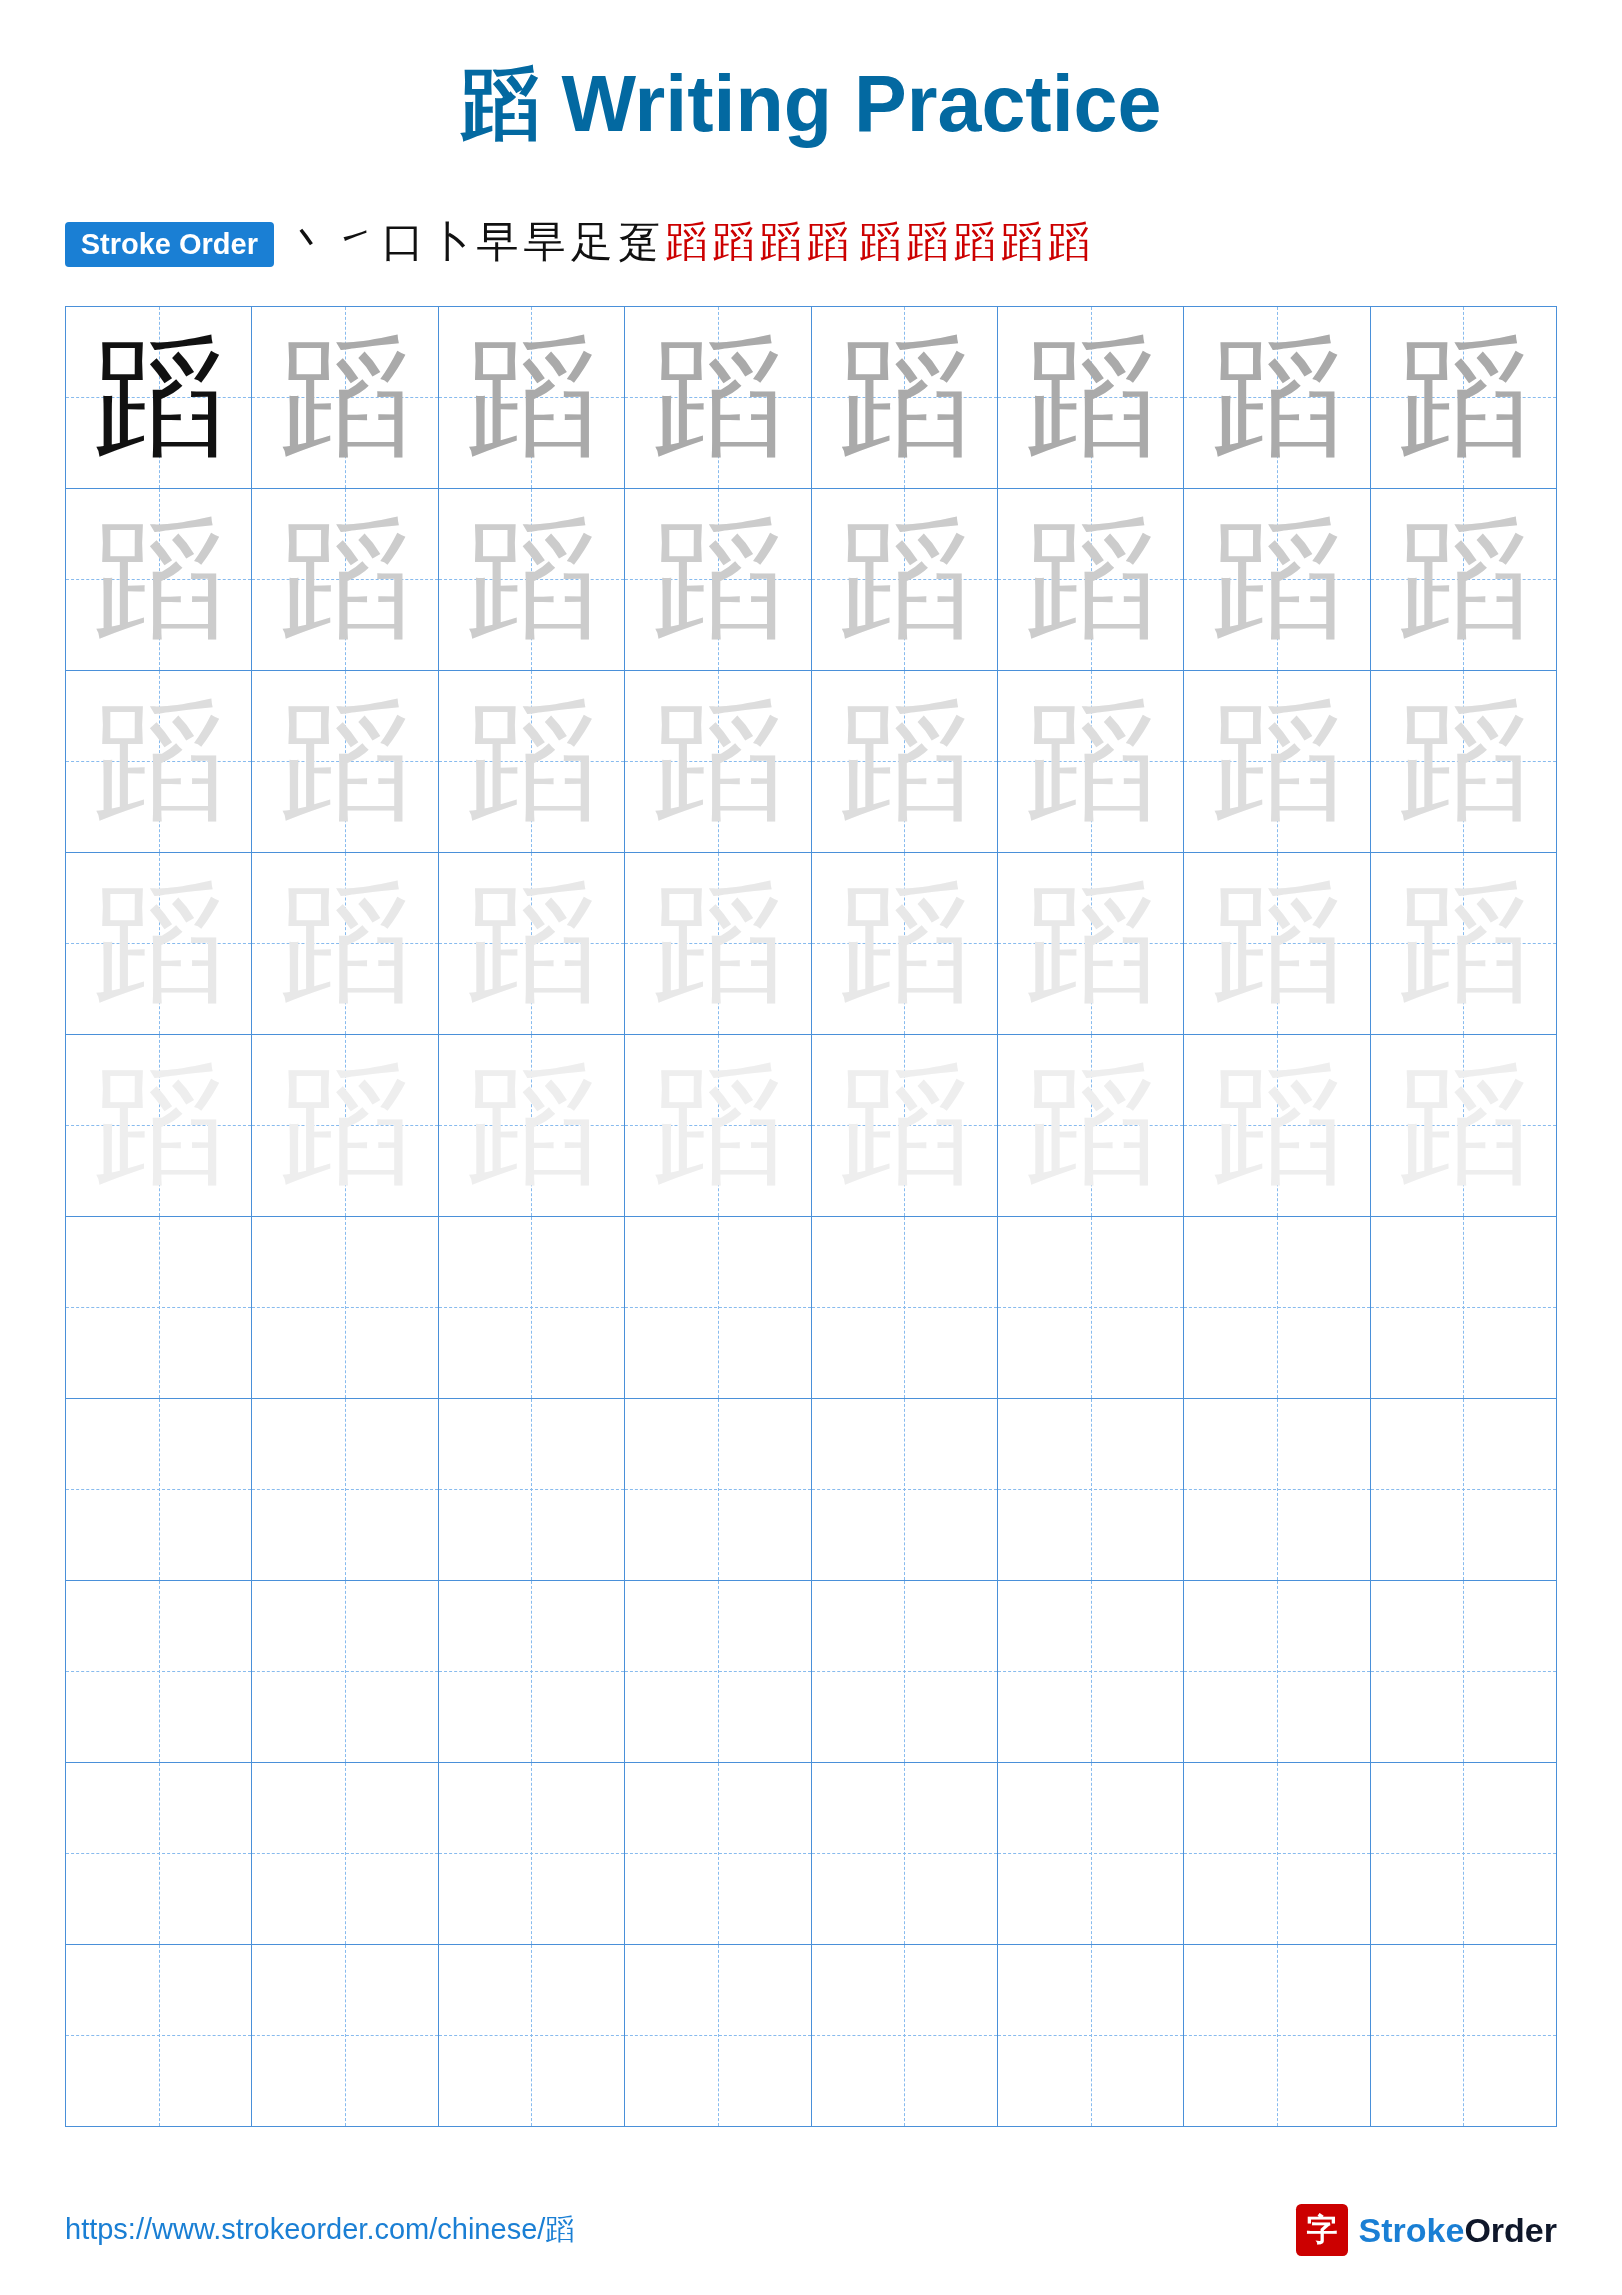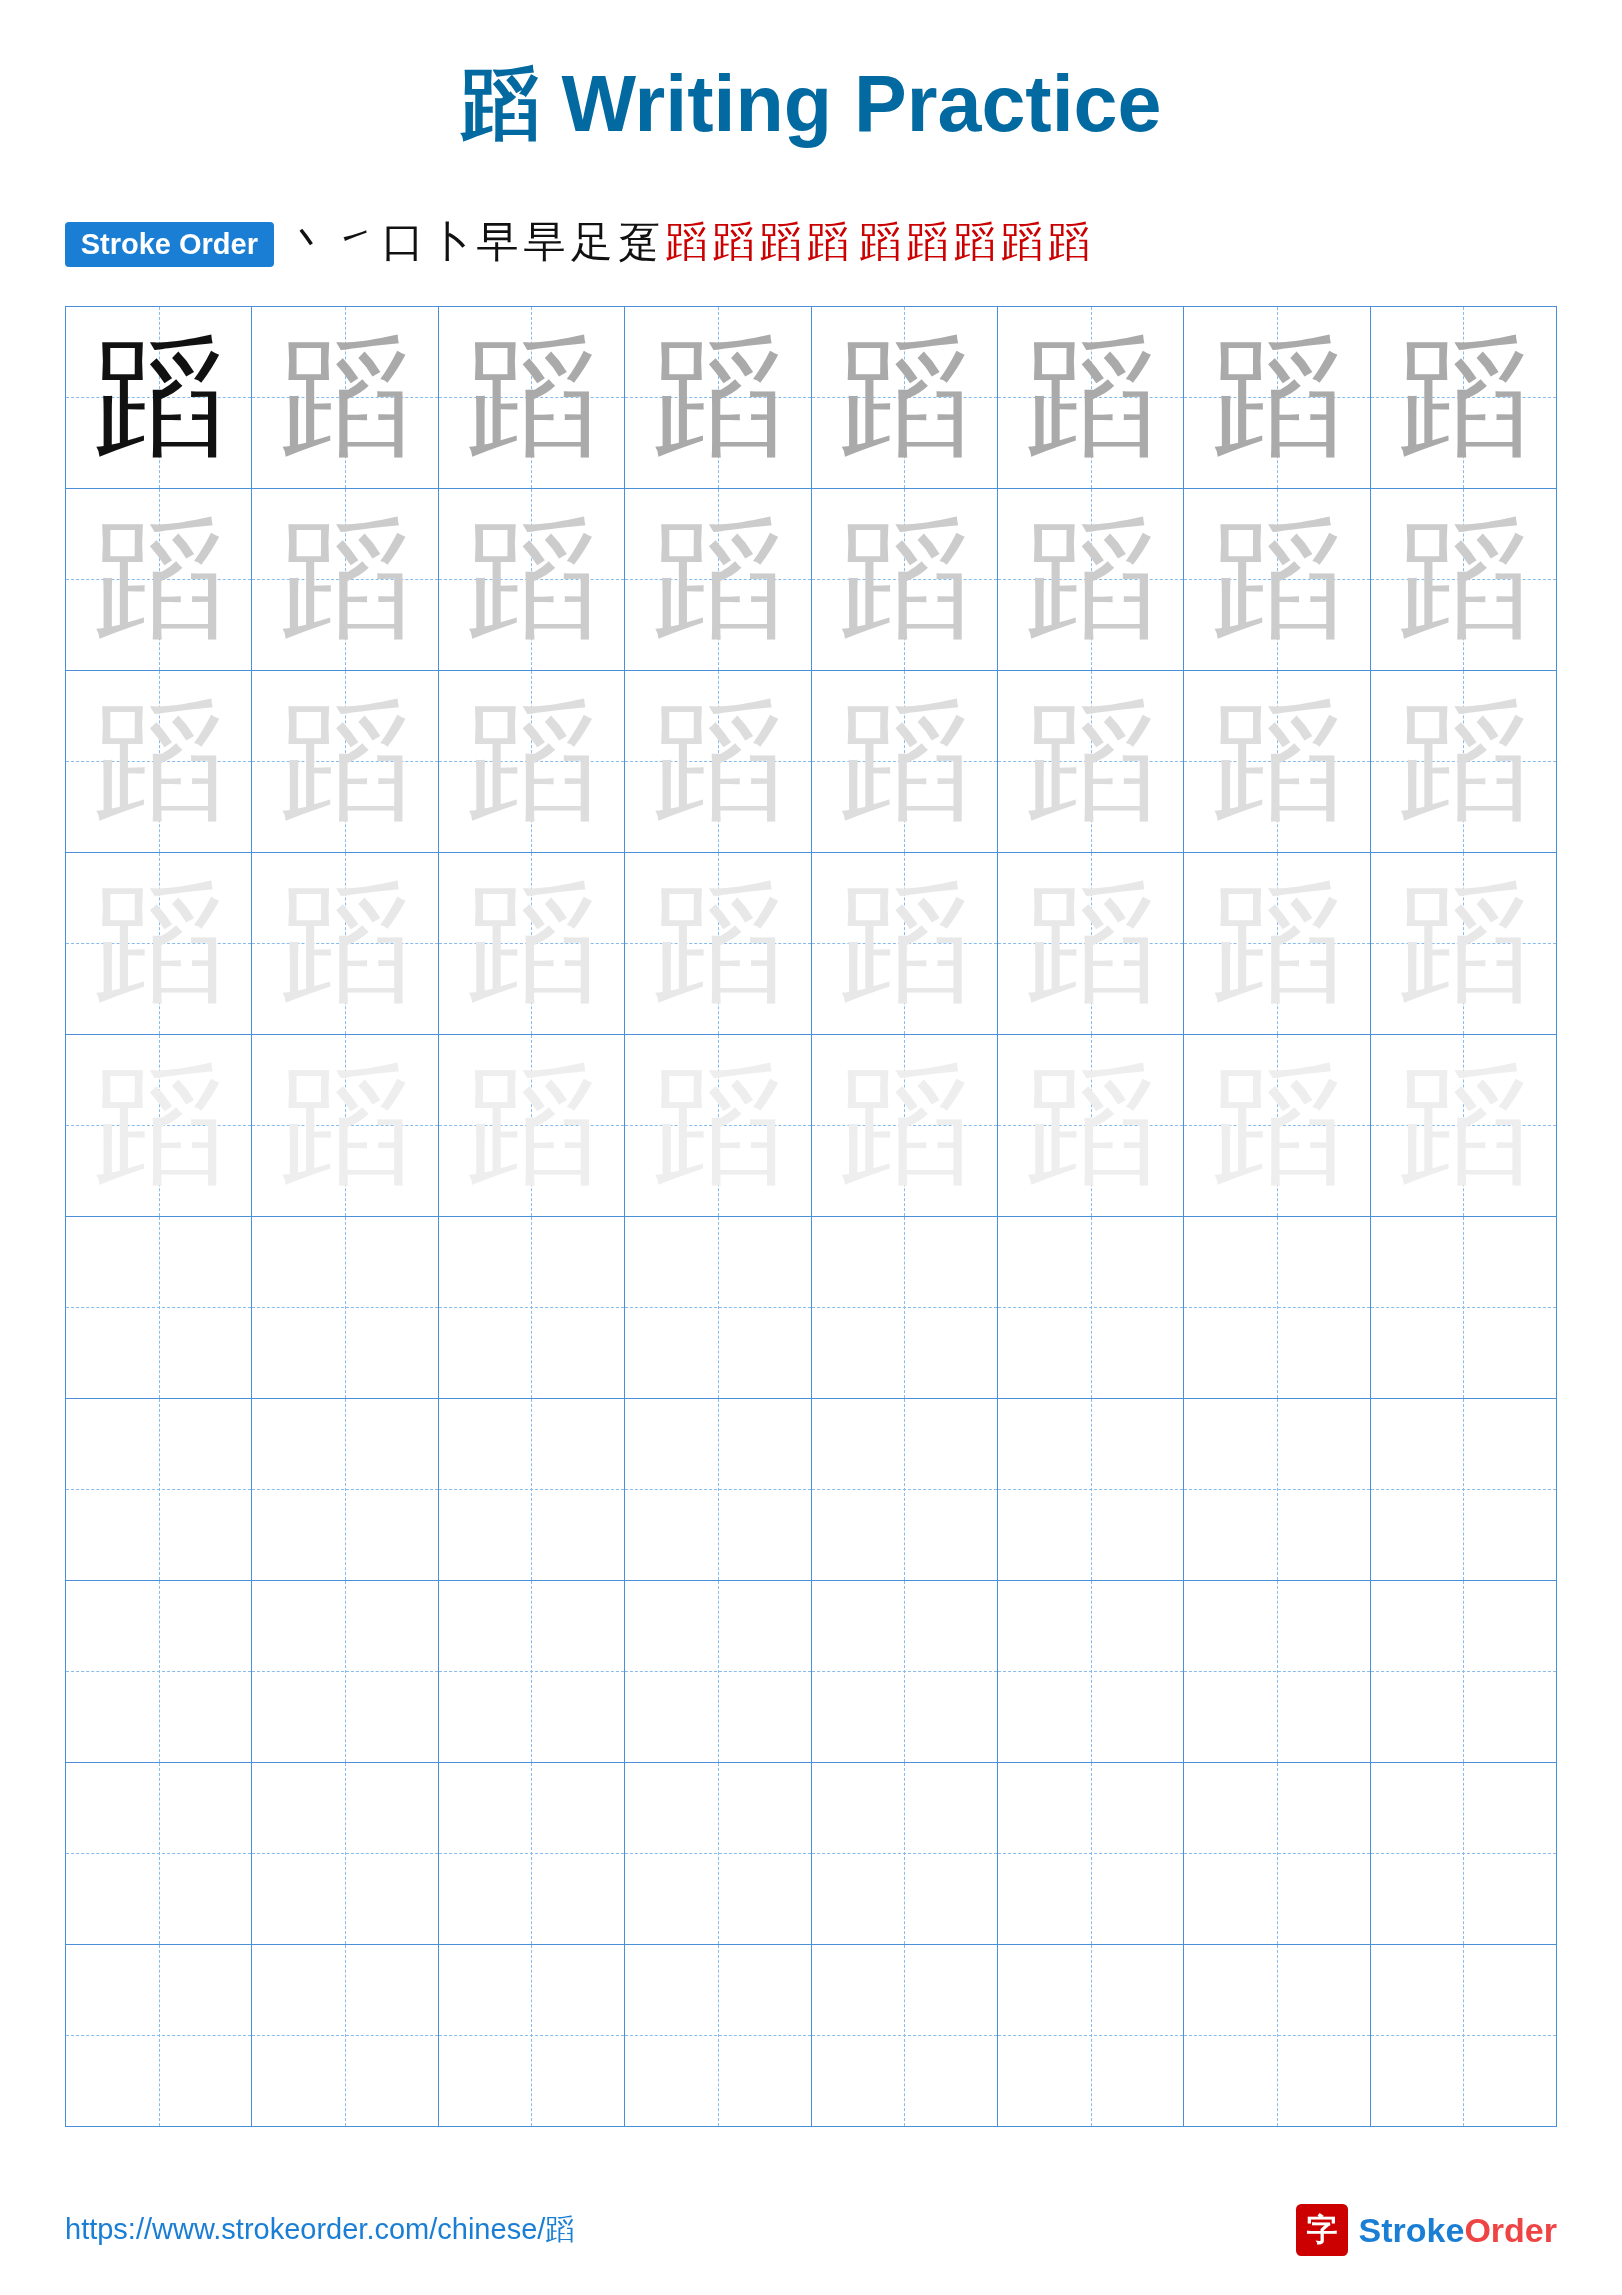--- a/index.html
+++ b/index.html
@@ -189,21 +189,21 @@
     }
 
     .footer-logo-text {
       font-family: sans-serif;
       font-size: 34px;
       font-weight: bold;
       color: #111;
     }
 
     .footer-logo-text span {
-      color: #ef4444;
+      color: #0f172a;
     }
   </style>
 </head>
 <body>
 
 <div class="title-section">
   <div class="title-text">
     <span>蹈</span>
     <span>Writing Practice</span>
   </div>

